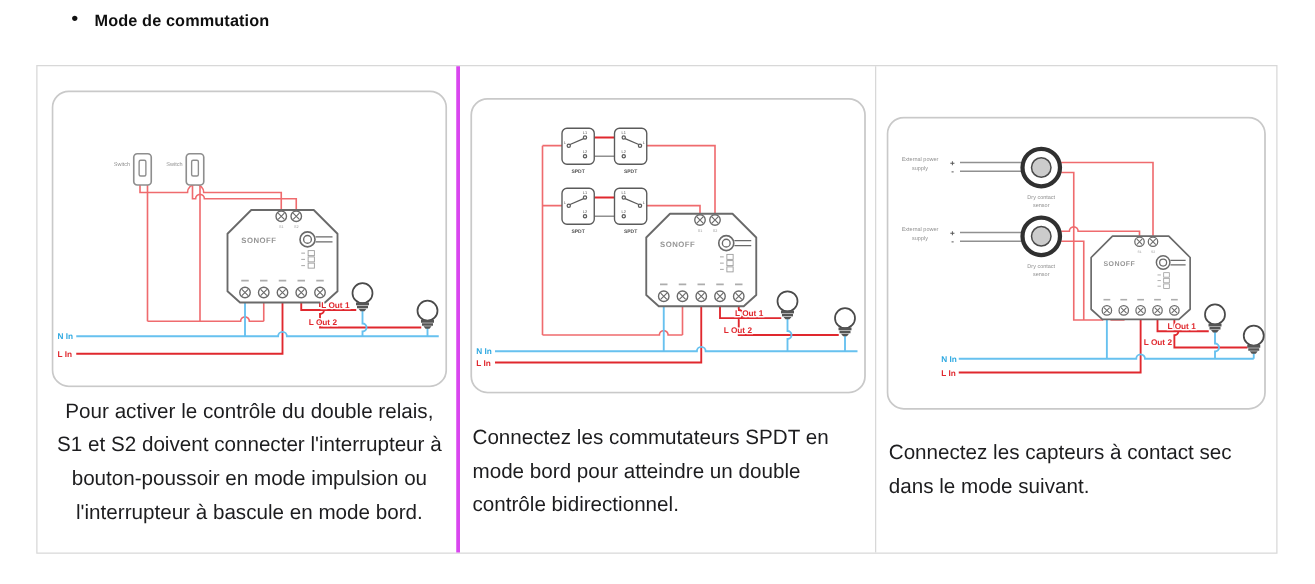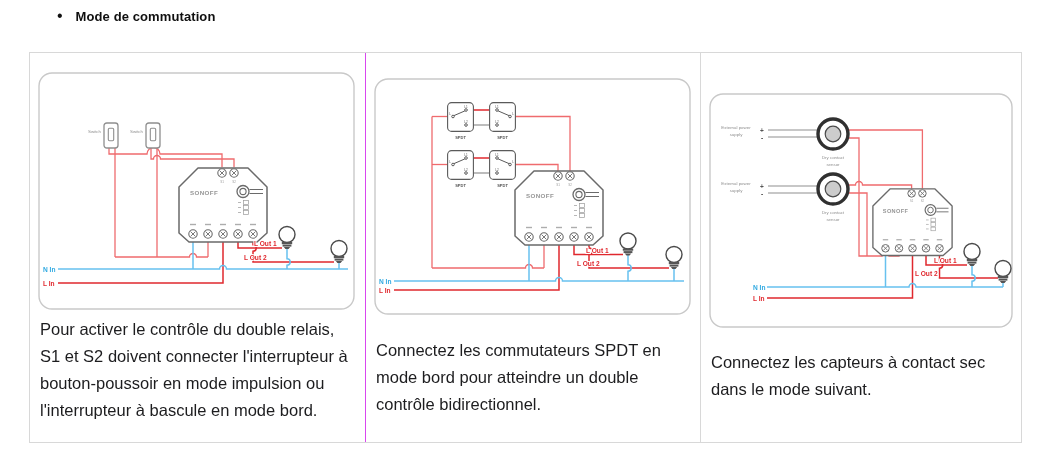--- a/index.html
+++ b/index.html
@@ -5,22 +5,22 @@
   html,body{margin:0;padding:0;background:#fff;}
   .page{position:relative;width:1052px;height:467px;background:#fff;overflow:hidden;
         font-family:"Liberation Sans",sans-serif;}
   .heading-row{position:absolute;left:57px;top:8px;display:flex;align-items:center;gap:13px;}
   .heading-row .bullet{font-size:16px;color:#111;line-height:1;}
   .heading-row h2{margin:0;font-size:13px;font-weight:bold;color:#0f0f0f;letter-spacing:.1px;}
   .panels-table{position:absolute;left:29px;top:52px;width:993px;height:391px;
                 display:flex;border:1px solid #d8d8d8;box-sizing:border-box;background:#fff;}
   .cell{box-sizing:border-box;display:flex;flex-direction:column;justify-content:center;
         padding:0 4px 0 8px;}
-  .cell-1{width:335px;}
-  .cell-2{width:335px;border-left:1px solid #d946ef;gap:16px;}
+  .cell-1{width:335px;text-align:center;}
+  .cell-2{width:335px;border-left:3px solid #d946ef;gap:16px;}
   .cell-3{width:321px;border-left:1px solid #d8d8d8;gap:15px;}
   .diagram{flex:none;line-height:0;}
   .caption{margin:6px 2px 0 2px;font-size:16.5px;line-height:27px;color:#1d1d1f;}
   svg text{font-family:"Liberation Sans",sans-serif;}
   .frame{fill:#fff;stroke:#c9c9c9;stroke-width:1.4;}
   .wire-r{stroke:#ef6b6e;stroke-width:1.3;fill:none;}
   .wire-R{stroke:#e0282e;stroke-width:1.5;fill:none;}
   .wire-b{stroke:#67c1ef;stroke-width:1.5;fill:none;}
   .wire-g{stroke:#909090;stroke-width:1.2;fill:none;}
   .lbl-r{fill:#e0282e;font-size:6.6px;font-weight:bold;paint-order:stroke;stroke:#fff;stroke-width:2px;}

